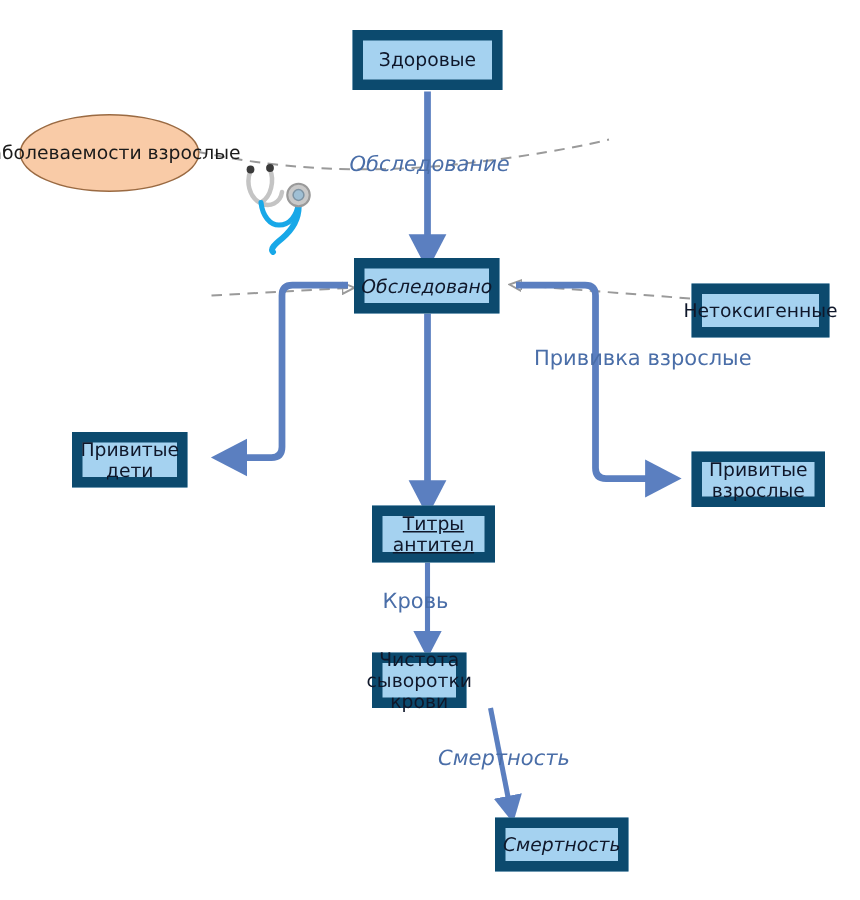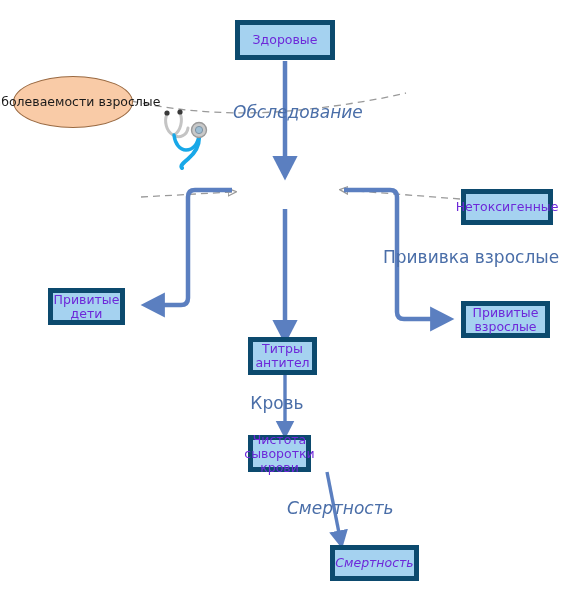--- a/index.html
+++ b/index.html
@@ -21,22 +21,22 @@
     position: absolute;
     left: 0;
     top: 0;
     width: 573px;
     height: 600px;
   }
   .node {
     position: absolute;
     box-sizing: border-box;
     background: #a5d2f0;
-    border: 5px solid #0c4a6e;
-    color: #6d28d9;
+    border: 7px solid #0c4a6e;
+    color: #0f172a;
     display: flex;
     align-items: center;
     justify-content: center;
     text-align: center;
     line-height: 1.12;
     font-size: 12.5px;
     white-space: nowrap;
   }
   .node span { display: block; }
   .node.italic { font-style: italic; }
@@ -51,21 +51,21 @@
     align-items: center;
     justify-content: center;
     text-align: center;
     line-height: 1.15;
     font-size: 12.5px;
     white-space: nowrap;
   }
   .edge-label {
     position: absolute;
     color: #4a6ea8;
-    font-size: 17px;
+    font-size: 14px;
     line-height: 1.12;
     text-align: center;
     white-space: nowrap;
   }
   .edge-label.italic { font-style: italic; }
   .stetho {
     position: absolute;
   }
 </style>
 </head>
@@ -118,41 +118,44 @@
   </div>
 
   <div class="ellipse" style="left:13px; top:76px; width:120px; height:52px;">
     <div>
       <span>Заболеваемости</span>
       <span>взрослые</span>
     </div>
   </div>
 
 
+  <div class="node italic" style="left:236px; top:172px; width:97px; height:37px;">
+    <span>Обследовано</span>
+  </div>
 
 
   <div class="node" style="left:461px; top:189px; width:92px; height:36px;">
     <span>Нетоксигенные</span>
   </div>
 
   <div class="node" style="left:48px; top:288px; width:77px; height:37px;">
     <div>
       <span>Привитые</span>
       <span>дети</span>
     </div>
   </div>
 
   <div class="node" style="left:461px; top:301px; width:89px; height:37px;">
     <div>
       <span>Привитые</span>
       <span>взрослые</span>
     </div>
   </div>
 
-  <div class="node" style="left:248px; top:337px; width:69px; height:38px;">
+  <div class="node" style="left:248px; top:337px; width:82px; height:38px;text-decoration:underline;">
     <div>
       <span>Титры</span>
       <span>антител</span>
     </div>
   </div>
 
   <div class="node" style="left:248px; top:435px; width:63px; height:37px;">
     <div>
       <span>Чистота</span>
       <span>сыворотки</span>
@@ -163,21 +166,21 @@
   <div class="node italic" style="left:330px; top:545px; width:89px; height:36px;">
     <span>Смертность</span>
   </div>
 
   <div class="edge-label italic" style="left:233px; top:103px; width:104px;">
     <span>Обследование</span>
   </div>
 
 
 
-  <div class="edge-label" style="left:356px; top:248px; width:76px;margin-left:27px;">
+  <div class="edge-label" style="left:356px; top:232px; width:76px;">
     <span>Прививка</span>
     <span>взрослые</span>
   </div>
 
   <div class="edge-label" style="left:244px; top:394px; width:66px;">
     <span>Кровь</span>
   </div>
 
   <div class="edge-label italic" style="left:287px; top:499px; width:98px;">
     <span>Смертность</span>

